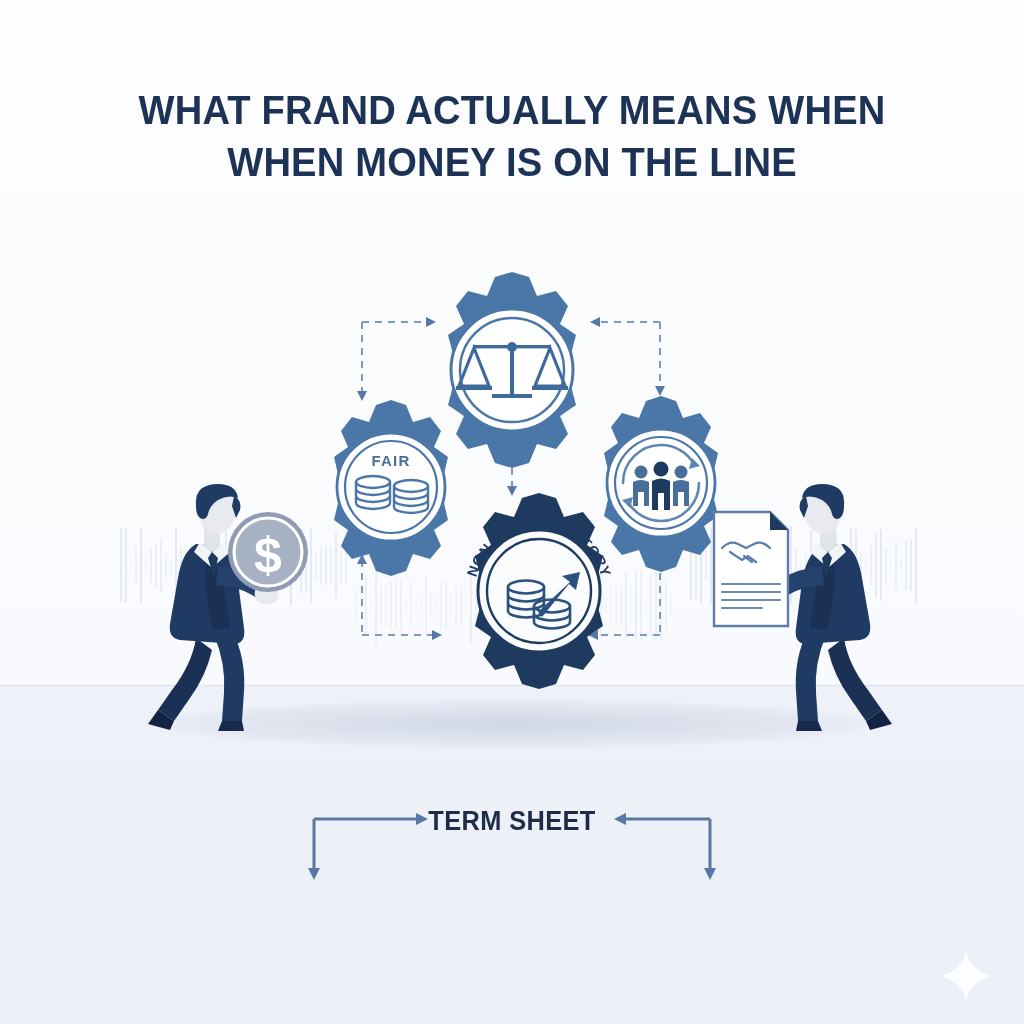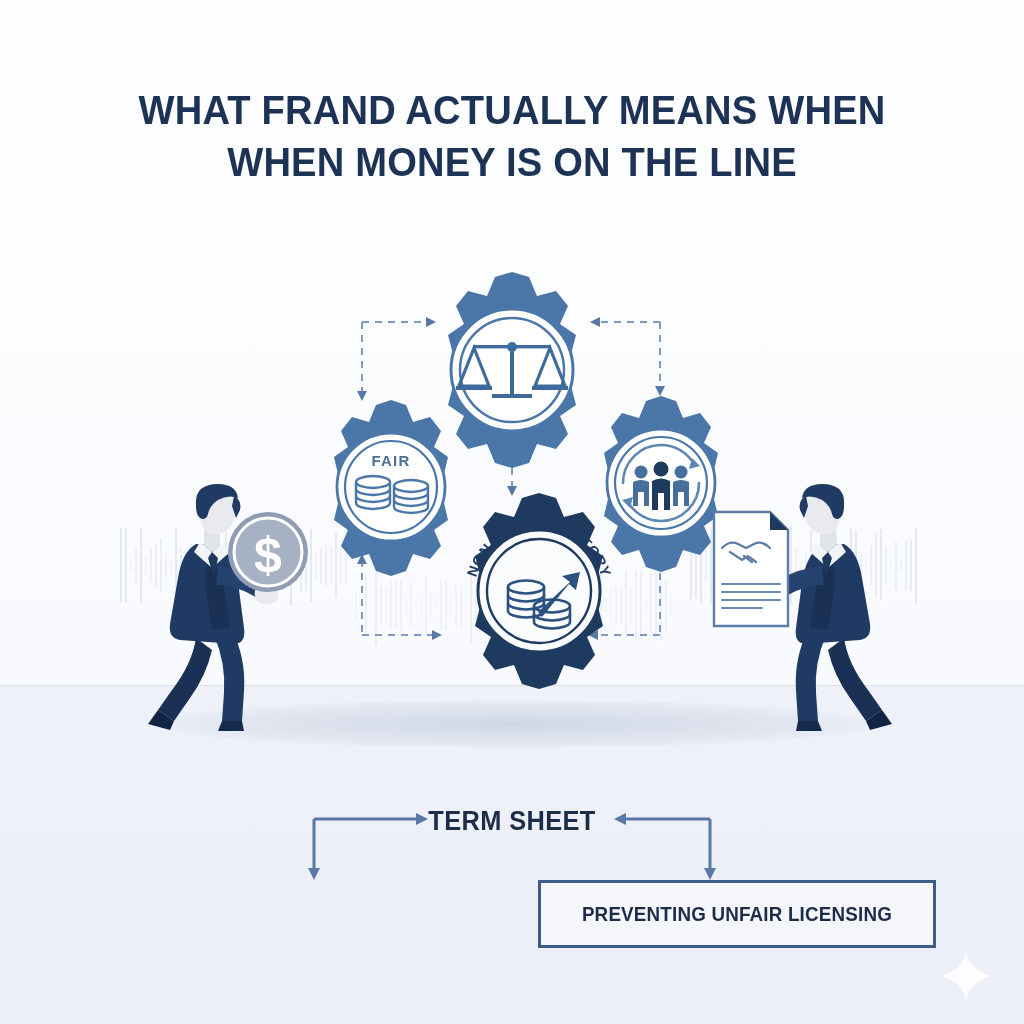--- a/index.html
+++ b/index.html
@@ -524,21 +524,18 @@
     <g fill="#5878a6">
       <path d="M428 19 l-12 -6 v12 z"></path>
       <path d="M614 19 l12 -6 v12 z"></path>
       <path d="M314 80 l-6 -12 h12 z"></path>
       <path d="M710 80 l-6 -12 h12 z"></path>
     </g>
   </svg>
 
   <div class="term-sheet">TERM SHEET</div>
 
-  <div class="outcome-box box-right">
-    <span>PREVENTING UNFAIR LICENSING</span>
-  </div>
 
   <svg class="sparkle" width="56" height="56" viewBox="0 0 56 56">
     <path d="M28 3 Q32 22 53 28 Q32 34 28 53 Q24 34 3 28 Q24 22 28 3 Z" fill="#ffffff" opacity=".85"></path>
   </svg>
 
 </div>
 
 </body></html>

